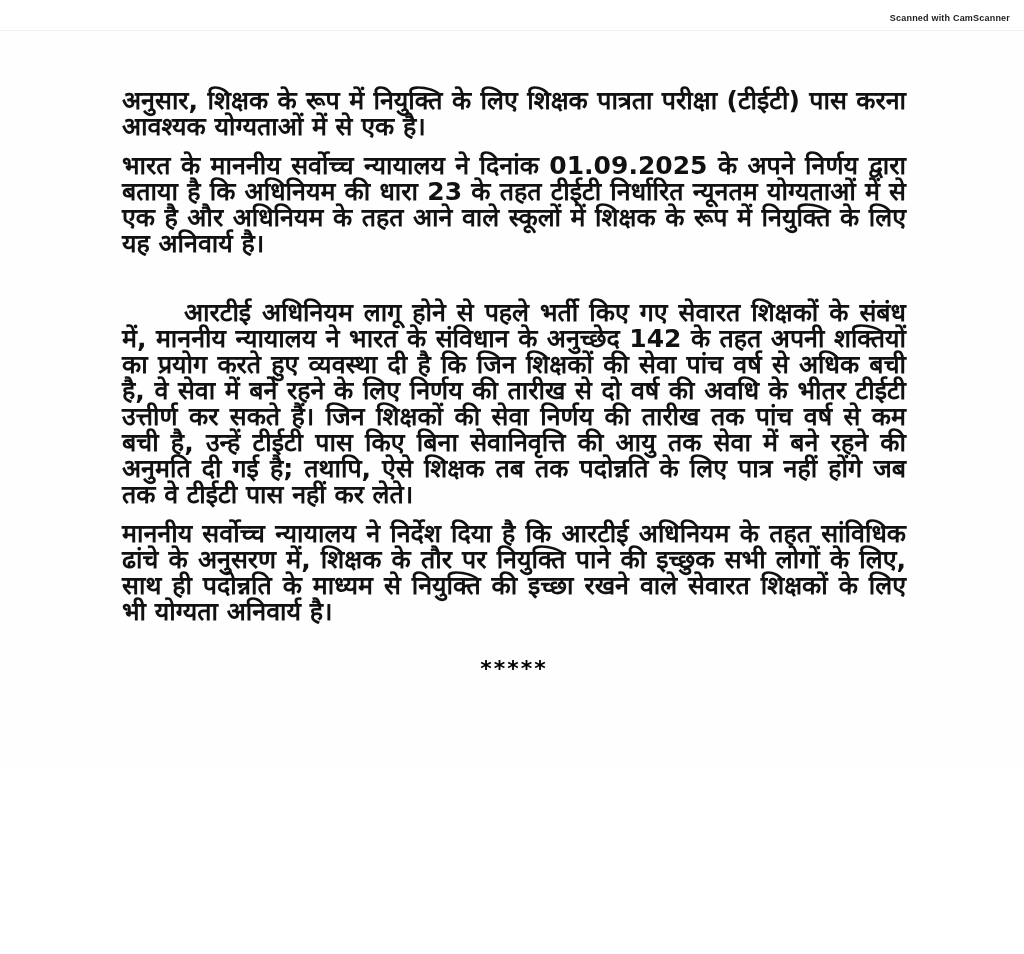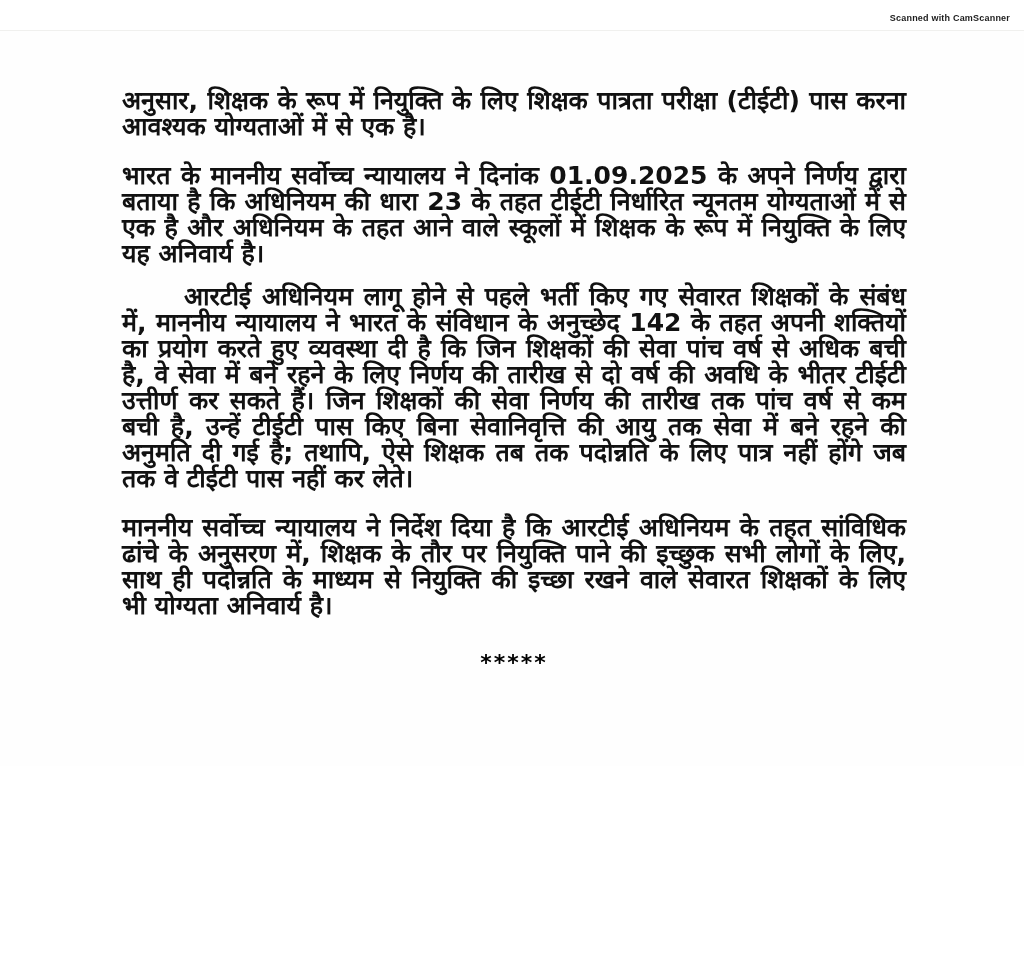--- a/index.html
+++ b/index.html
@@ -50,24 +50,24 @@
     color: #111111;
     font-size: 25px;
     font-weight: 700;
     line-height: 26px;
     text-align: justify;
   }
   .para {
     margin: 0 0 0 0;
   }
   .para + .para {
-    margin-top: 23px;
+    margin-top: 13px;
   }
   .para.gap-top {
-    margin-top: 17px;
+    margin-top: 43px;
   }
   .para.indented {
     text-indent: 62px;
   }
   .end-mark {
     margin-top: 31px;
     text-align: center;
     font-size: 22px;
     font-weight: 700;
     letter-spacing: 2px;

